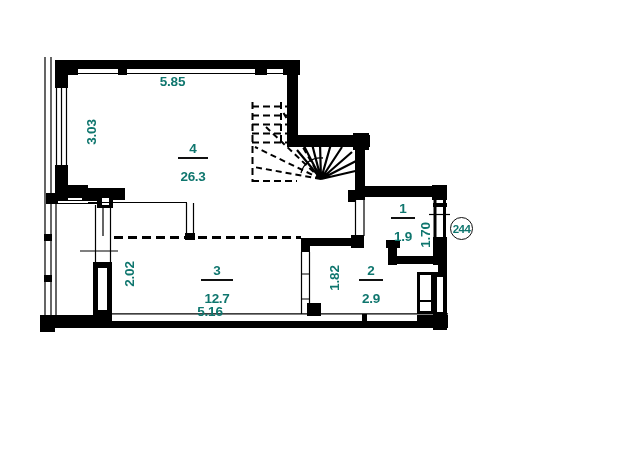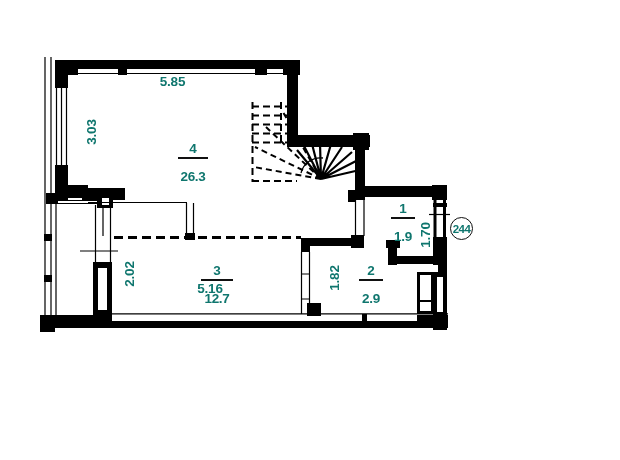--- a/index.html
+++ b/index.html
@@ -117,21 +117,21 @@
       <path d="M321 179 L297 150 M321 179 L304 146 M321 179 L312 144 M321 179 L320 143
                M321 179 L331 144 M321 179 L342 147 M321 179 L352 152 M321 179 L360 159 M321 179 L364 169" stroke-width="2.2"></path>
       <path d="M301 173 A20 20 0 0 1 323 158" stroke-width="1.3"></path>
     </g>
 
     <path d="M114 237.5 H301" stroke="#000" stroke-width="3" stroke-dasharray="9,5" fill="none"></path>
   </svg>
 
   <div class="dim" style="left:140px;top:74px;width:65px;">5.85</div>
   <div class="dim v" style="left:72px;top:124px;">3.03</div>
-  <div class="dim" style="left:185px;top:281px;width:50px;">5.16</div>
+  <div class="dim" style="left:185px;top:304px;width:50px;">5.16</div>
   <div class="dim v" style="left:110px;top:266px;">2.02</div>
   <div class="dim v" style="left:315px;top:270px;">1.82</div>
   <div class="dim v" style="left:406px;top:227px;">1.70</div>
 
   <div class="room-label" style="left:178px;top:142px;width:30px;">
     <span class="num">4</span>
     <span class="area">26.3</span>
   </div>
   <div class="room-label" style="left:201px;top:264px;width:32px;">
     <span class="num">3</span>

